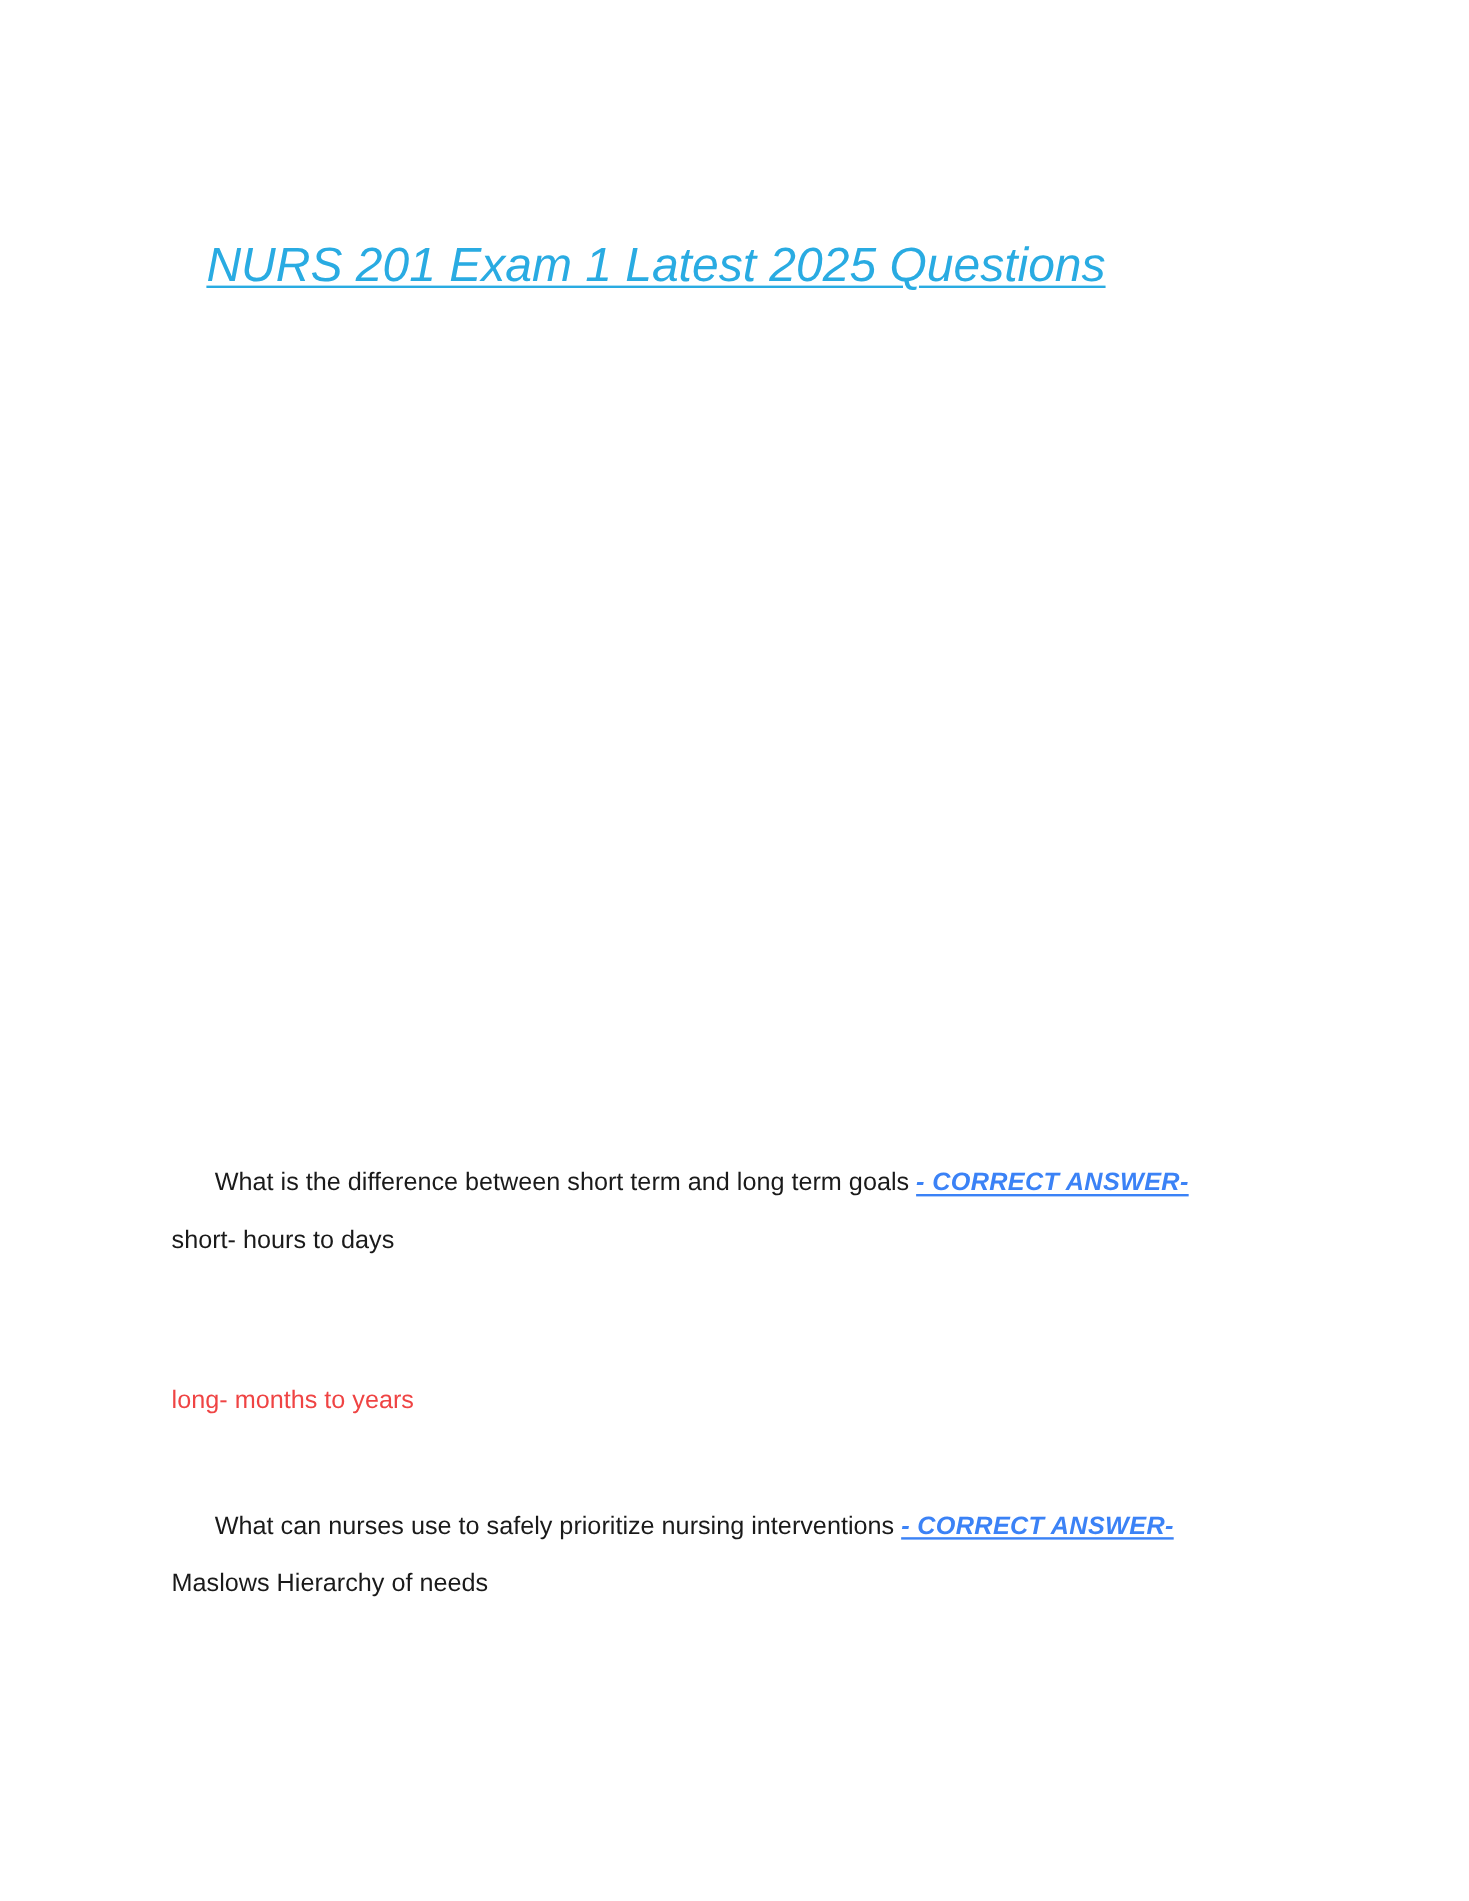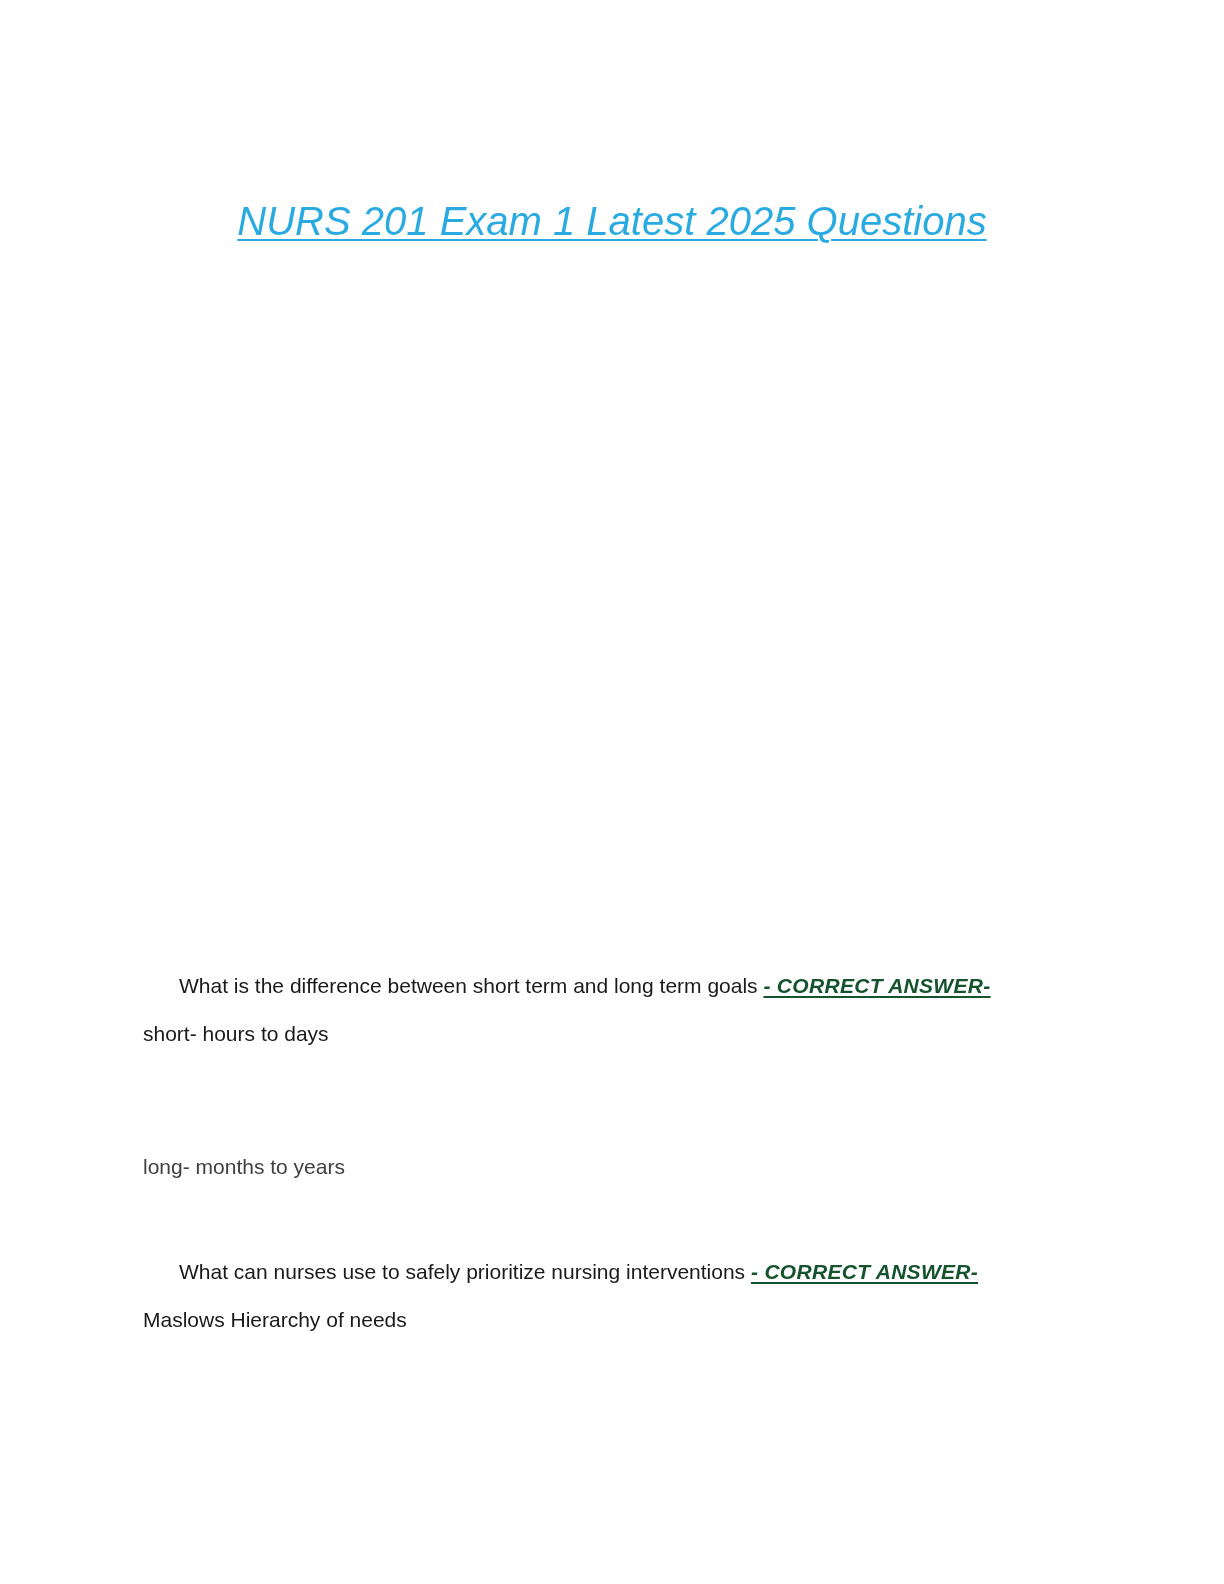--- a/index.html
+++ b/index.html
@@ -17,21 +17,20 @@
     background: #ffffff;
     margin: 0 auto;
     overflow: hidden;
     box-sizing: border-box;
   }
   .doc-title {
     position: absolute;
     left: 172px;
     top: 196px;
     width: 880px;
-    text-align: center;
     font-family: "Liberation Sans", sans-serif;
     font-style: italic;
     font-size: 40px;
     line-height: 50px;
     color: #29ABE2;
     letter-spacing: 0px;
   }
   .doc-title .u {
     text-decoration: underline;
     text-decoration-thickness: 2px;
@@ -48,34 +47,34 @@
   }
   .qa-1 { top: 962px; }
   .qa-2 { top: 1143px; }
   .qa-3 { top: 1248px; }
 
   .qtext {
     color: #1a1a1a;
     margin-left: 36px;
   }
   .marker {
-    color: #14532d;
+    color: #3b82f6;
     font-weight: bold;
     font-style: italic;
     text-decoration: underline;
     text-decoration-thickness: 2px;
     text-underline-offset: 3px;
     letter-spacing: 0.3px;
     text-align: right;
   }
   .ans {
     color: #1a1a1a;
   }
   .plain {
-    color: #404040;
+    color: #ef4444;
   }
 </style>
 </head>
 <body>
 
 <div class="page">
 
   <div class="doc-title">
     <span class="u"><span>NURS 201 Exam 1 Latest 2025 Questions</span></span><br>
   </div>

